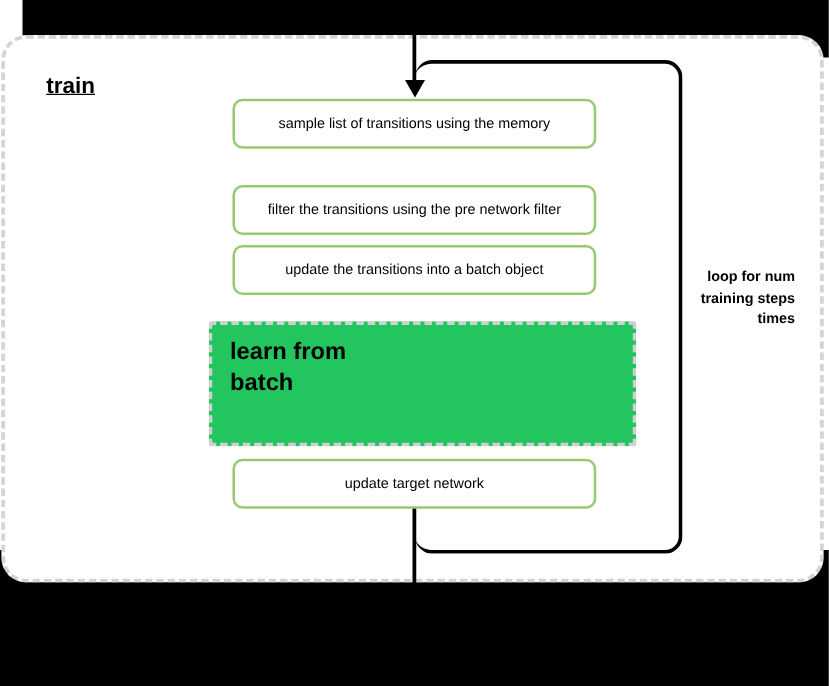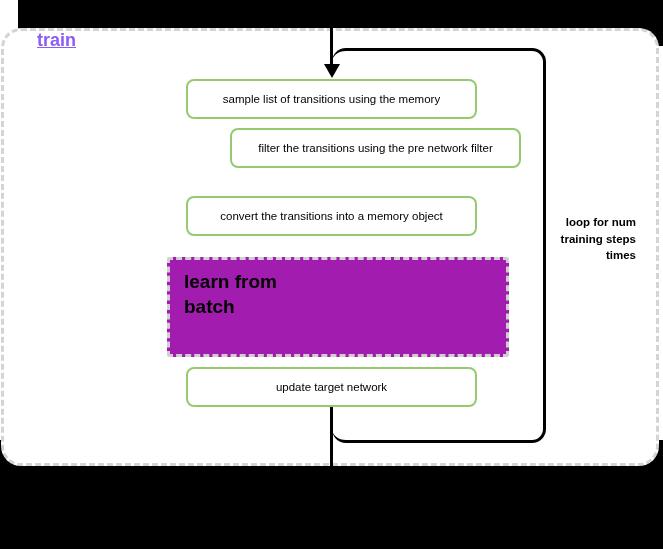--- a/index.html
+++ b/index.html
@@ -27,22 +27,22 @@
 
   
   .train-container {
     left: 1px; top: 28px; width: 652px; height: 432px;
     background: #ffffff;
     border: 3px dashed #d4d4d4;
     border-radius: 20px;
     z-index: 1;
   }
   .train-title {
-    left: 37px; top: 30px;
-    font-size: 18px; font-weight: bold; color: #8b5cf6;
+    left: 37px; top: 58px;
+    font-size: 18px; font-weight: bold; color: #000000;
     z-index: 3;
     text-decoration: underline;
   }
 
   
   .loop-boundary {
     left: 332px; top: 48px; width: 211px; height: 389px;
     border: 3px solid #000000;
     border-left: none;
     border-radius: 14px;
@@ -55,28 +55,28 @@
     left: 186px; width: 287px; height: 36px;
     background: #ffffff;
     border: 2px solid #97ca70;
     border-radius: 8px;
     display: flex; align-items: center; justify-content: center;
     text-align: center;
     font-size: 11.5px; color: #000000;
     z-index: 3;
   }
   .step-1 { top: 79px; }
-  .step-2 { top: 128px; margin-left: 44px; }
+  .step-2 { top: 148px; }
   .step-3 { top: 196px; }
   .step-update { top: 367px; }
 
   
   .learn-box {
     left: 167px; top: 257px; width: 322px; height: 84px;
-    background: #a21caf;
+    background: #22c55e;
     border: 3px dashed #d0d0d0;
     border-radius: 2px;
     padding: 10px 0 0 14px;
     box-sizing: content-box;
     font-size: 19px; font-weight: bold; color: #000000;
     line-height: 1.3;
     white-space: pre-line;
     z-index: 3;
   }
 
@@ -123,21 +123,21 @@
 
 <div class="abs step-box step-1">
   <span>sample list of transitions using the memory</span>
 </div>
 
 <div class="abs step-box step-2">
   <span>filter the transitions using the pre network filter</span>
 </div>
 
 <div class="abs step-box step-3">
-  <span>convert the transitions into a memory object</span>
+  <span>update the transitions into a batch object</span>
 </div>
 
 <div class="abs learn-box">learn from
 batch</div>
 
 <div class="abs step-box step-update">
   <span>update target network</span>
 </div>
 
 <div class="abs loop-annotation">loop for num

